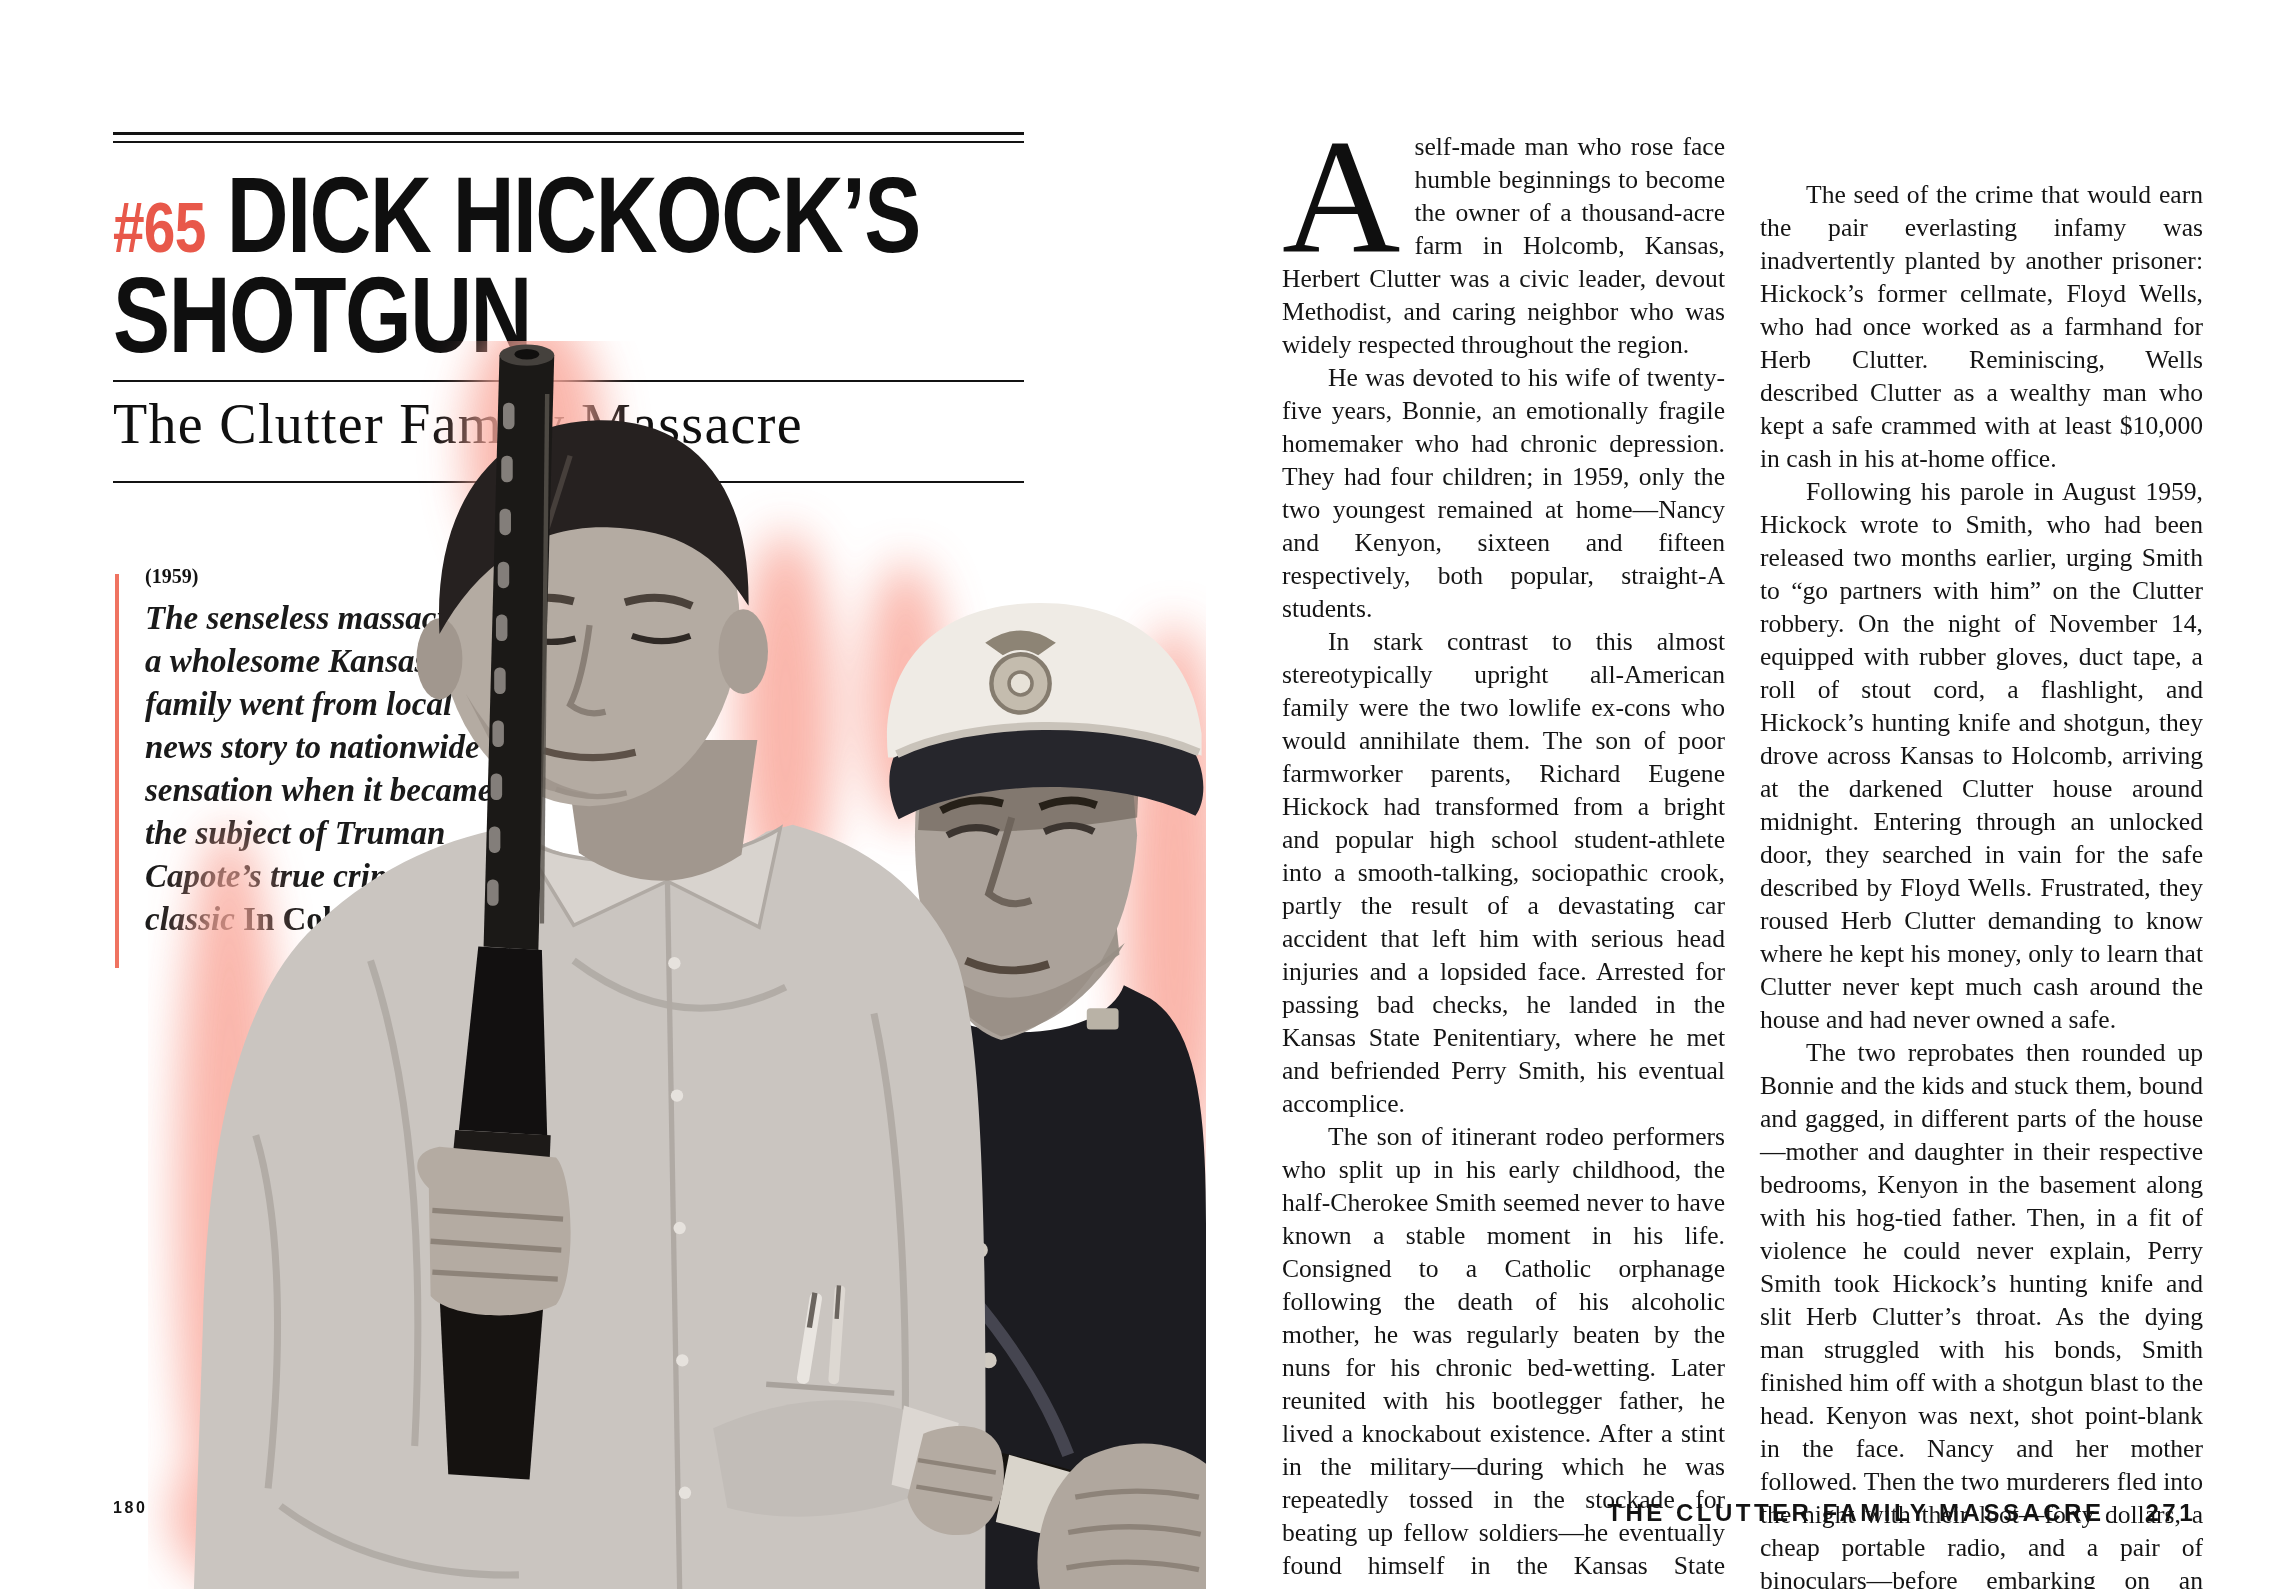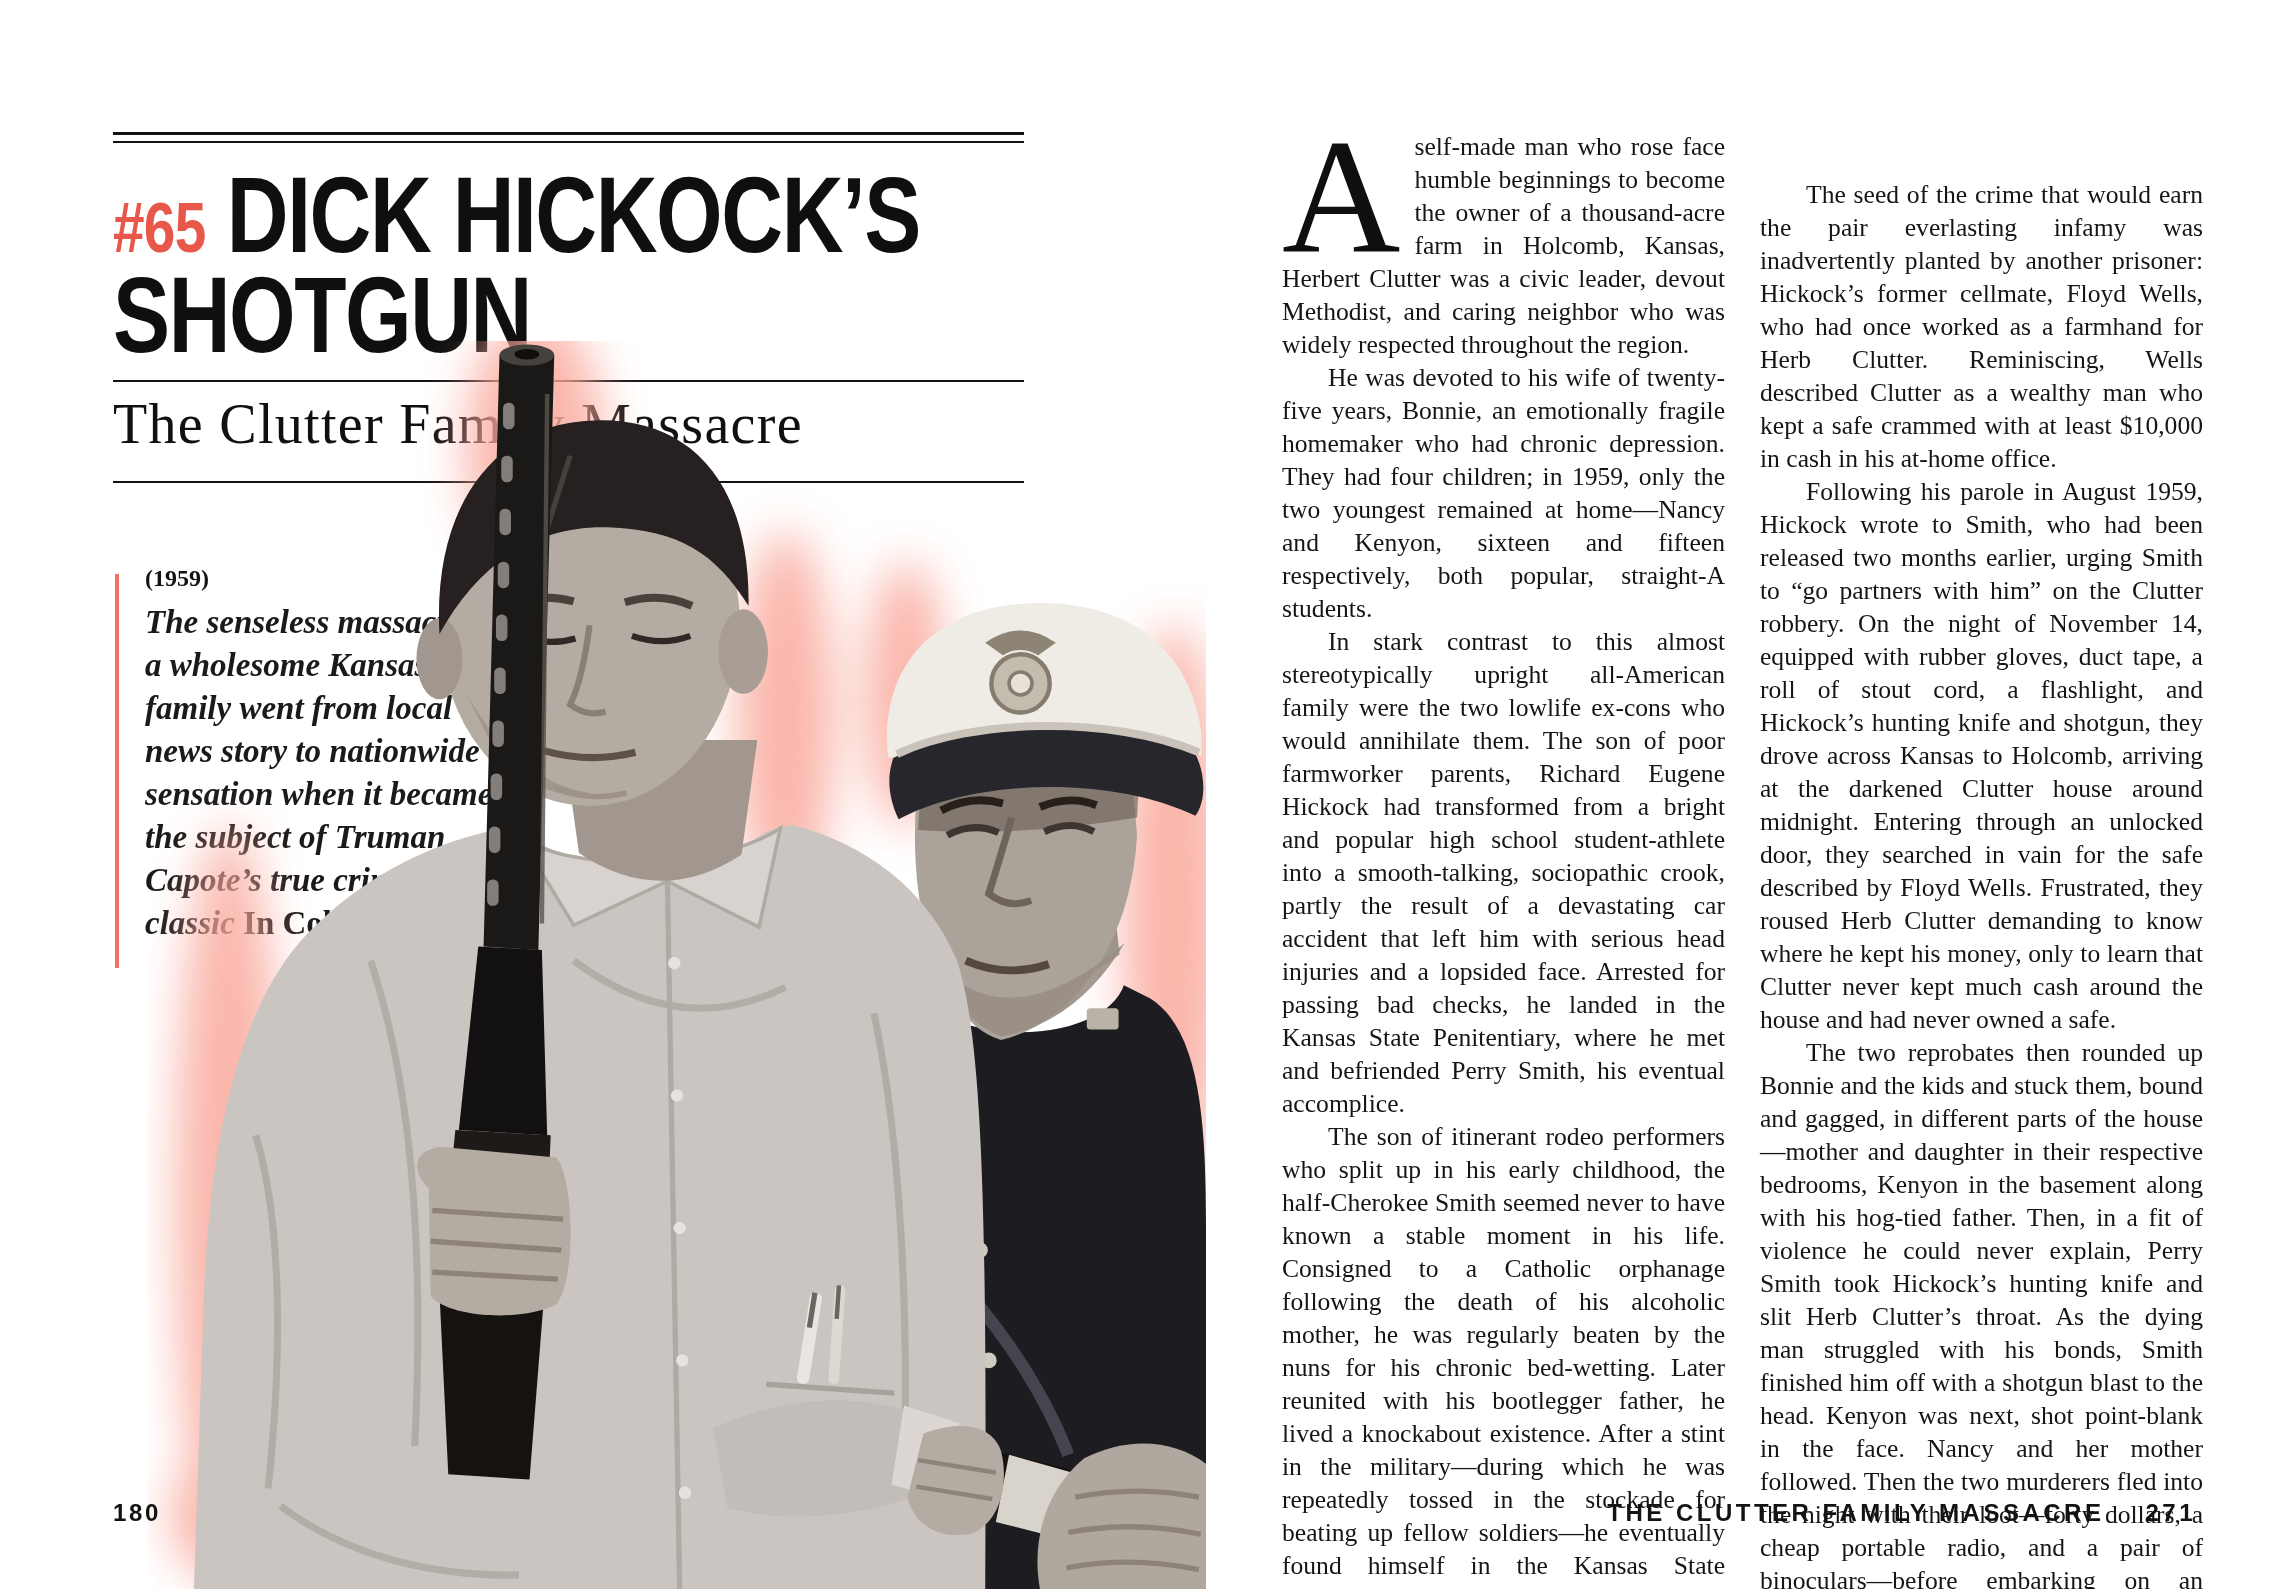--- a/index.html
+++ b/index.html
@@ -15,37 +15,37 @@
   .title-line.l2{top:262px;}
   .big-title{font-size:107px;}
   .hash-num{font-size:71px;color:#e8584a;letter-spacing:-0.9px;margin-right:26.5px;}
   .rule-thin{position:absolute;left:113px;width:911px;border-top:2.6px solid #131313;height:0;}
   .r1{top:380px;} .r2{top:481px;}
   .subtitle{position:absolute;left:113px;top:391px;margin:0;font-weight:400;
             font-size:56px;letter-spacing:1.3px;color:#101010;line-height:1.2;}
   
   .callout-bar{position:absolute;left:115px;top:574px;width:4.4px;height:394px;background:#ef7361;}
   .callout{position:absolute;left:145px;top:565px;width:360px;}
-  .callout-year{margin:0 0 8.8px 0;font-size:24px;font-weight:700;color:#131313;}
+  .callout-year{margin:0 0 8.8px 0;font-size:20px;font-weight:700;color:#131313;}
   .callout-body{margin:0;font-size:33px;line-height:43px;font-weight:700;color:#1a1a1a;}
   .callout-italic{font-style:italic;}
   .callout-bold{font-style:normal;}
   
   .photo{position:absolute;left:148px;top:341px;width:1058px;height:1248px;}
   .photo svg{display:block;width:100%;height:100%;}
   
   .col{position:absolute;top:130px;width:443px;text-align:justify;}
   .col1{left:1282px;} .col2{left:1760px;margin-top:48px;}
   .col p{margin:0;font-size:25.6px;line-height:33px;color:#151515;}
   .col p.ind{text-indent:46px;}
   .dropcap{float:left;font-size:164px;line-height:131px;padding-right:14px;
            font-weight:400;color:#0f0f0f;}
   
   .folio-left{position:absolute;left:113px;top:1499px;font-family:"Liberation Sans",sans-serif;
-              font-weight:700;font-size:24px;letter-spacing:2.6px;color:#131313;}
+              font-weight:700;font-size:16px;letter-spacing:2.6px;color:#131313;}
   .footer-right{position:absolute;right:99px;top:1499px;display:flex;gap:41px;align-items:baseline;
                 font-family:"Liberation Sans",sans-serif;font-weight:700;font-size:24px;color:#131313;}
   .running-head{letter-spacing:3.5px;}
   .folio-right{letter-spacing:3.5px;}
 </style>
 </head>
 <body>
 
 <div class="spread">
 

